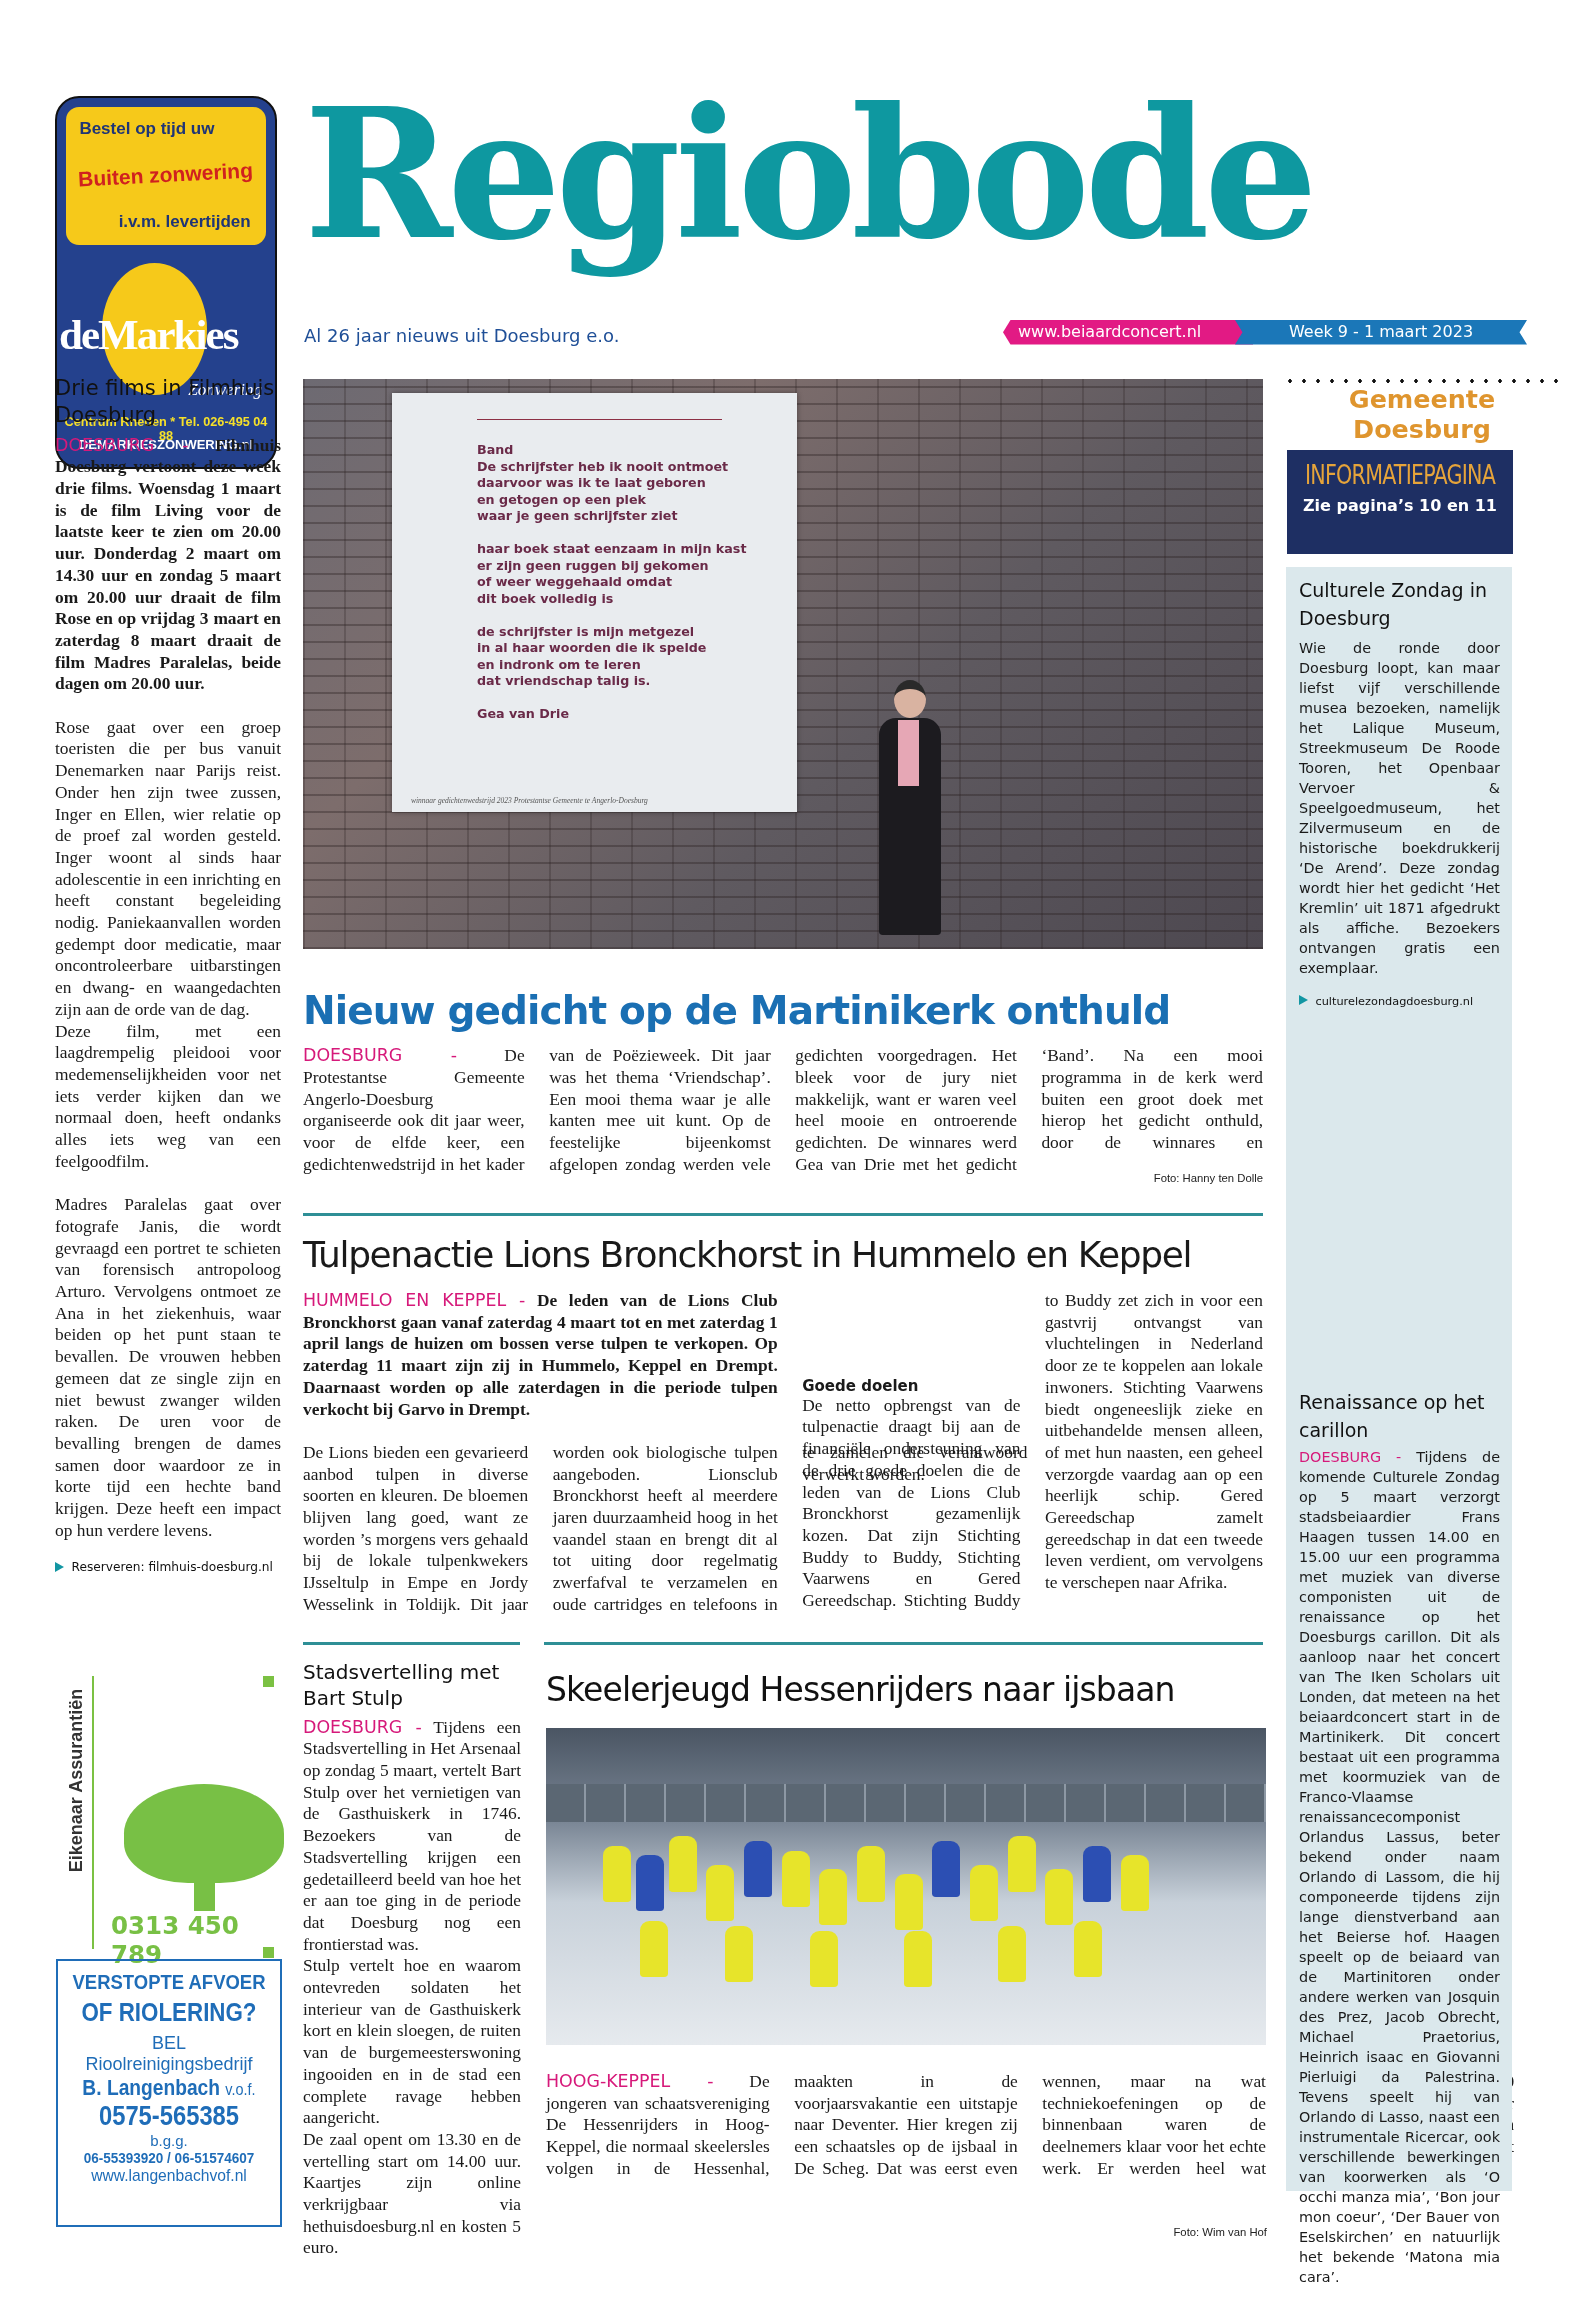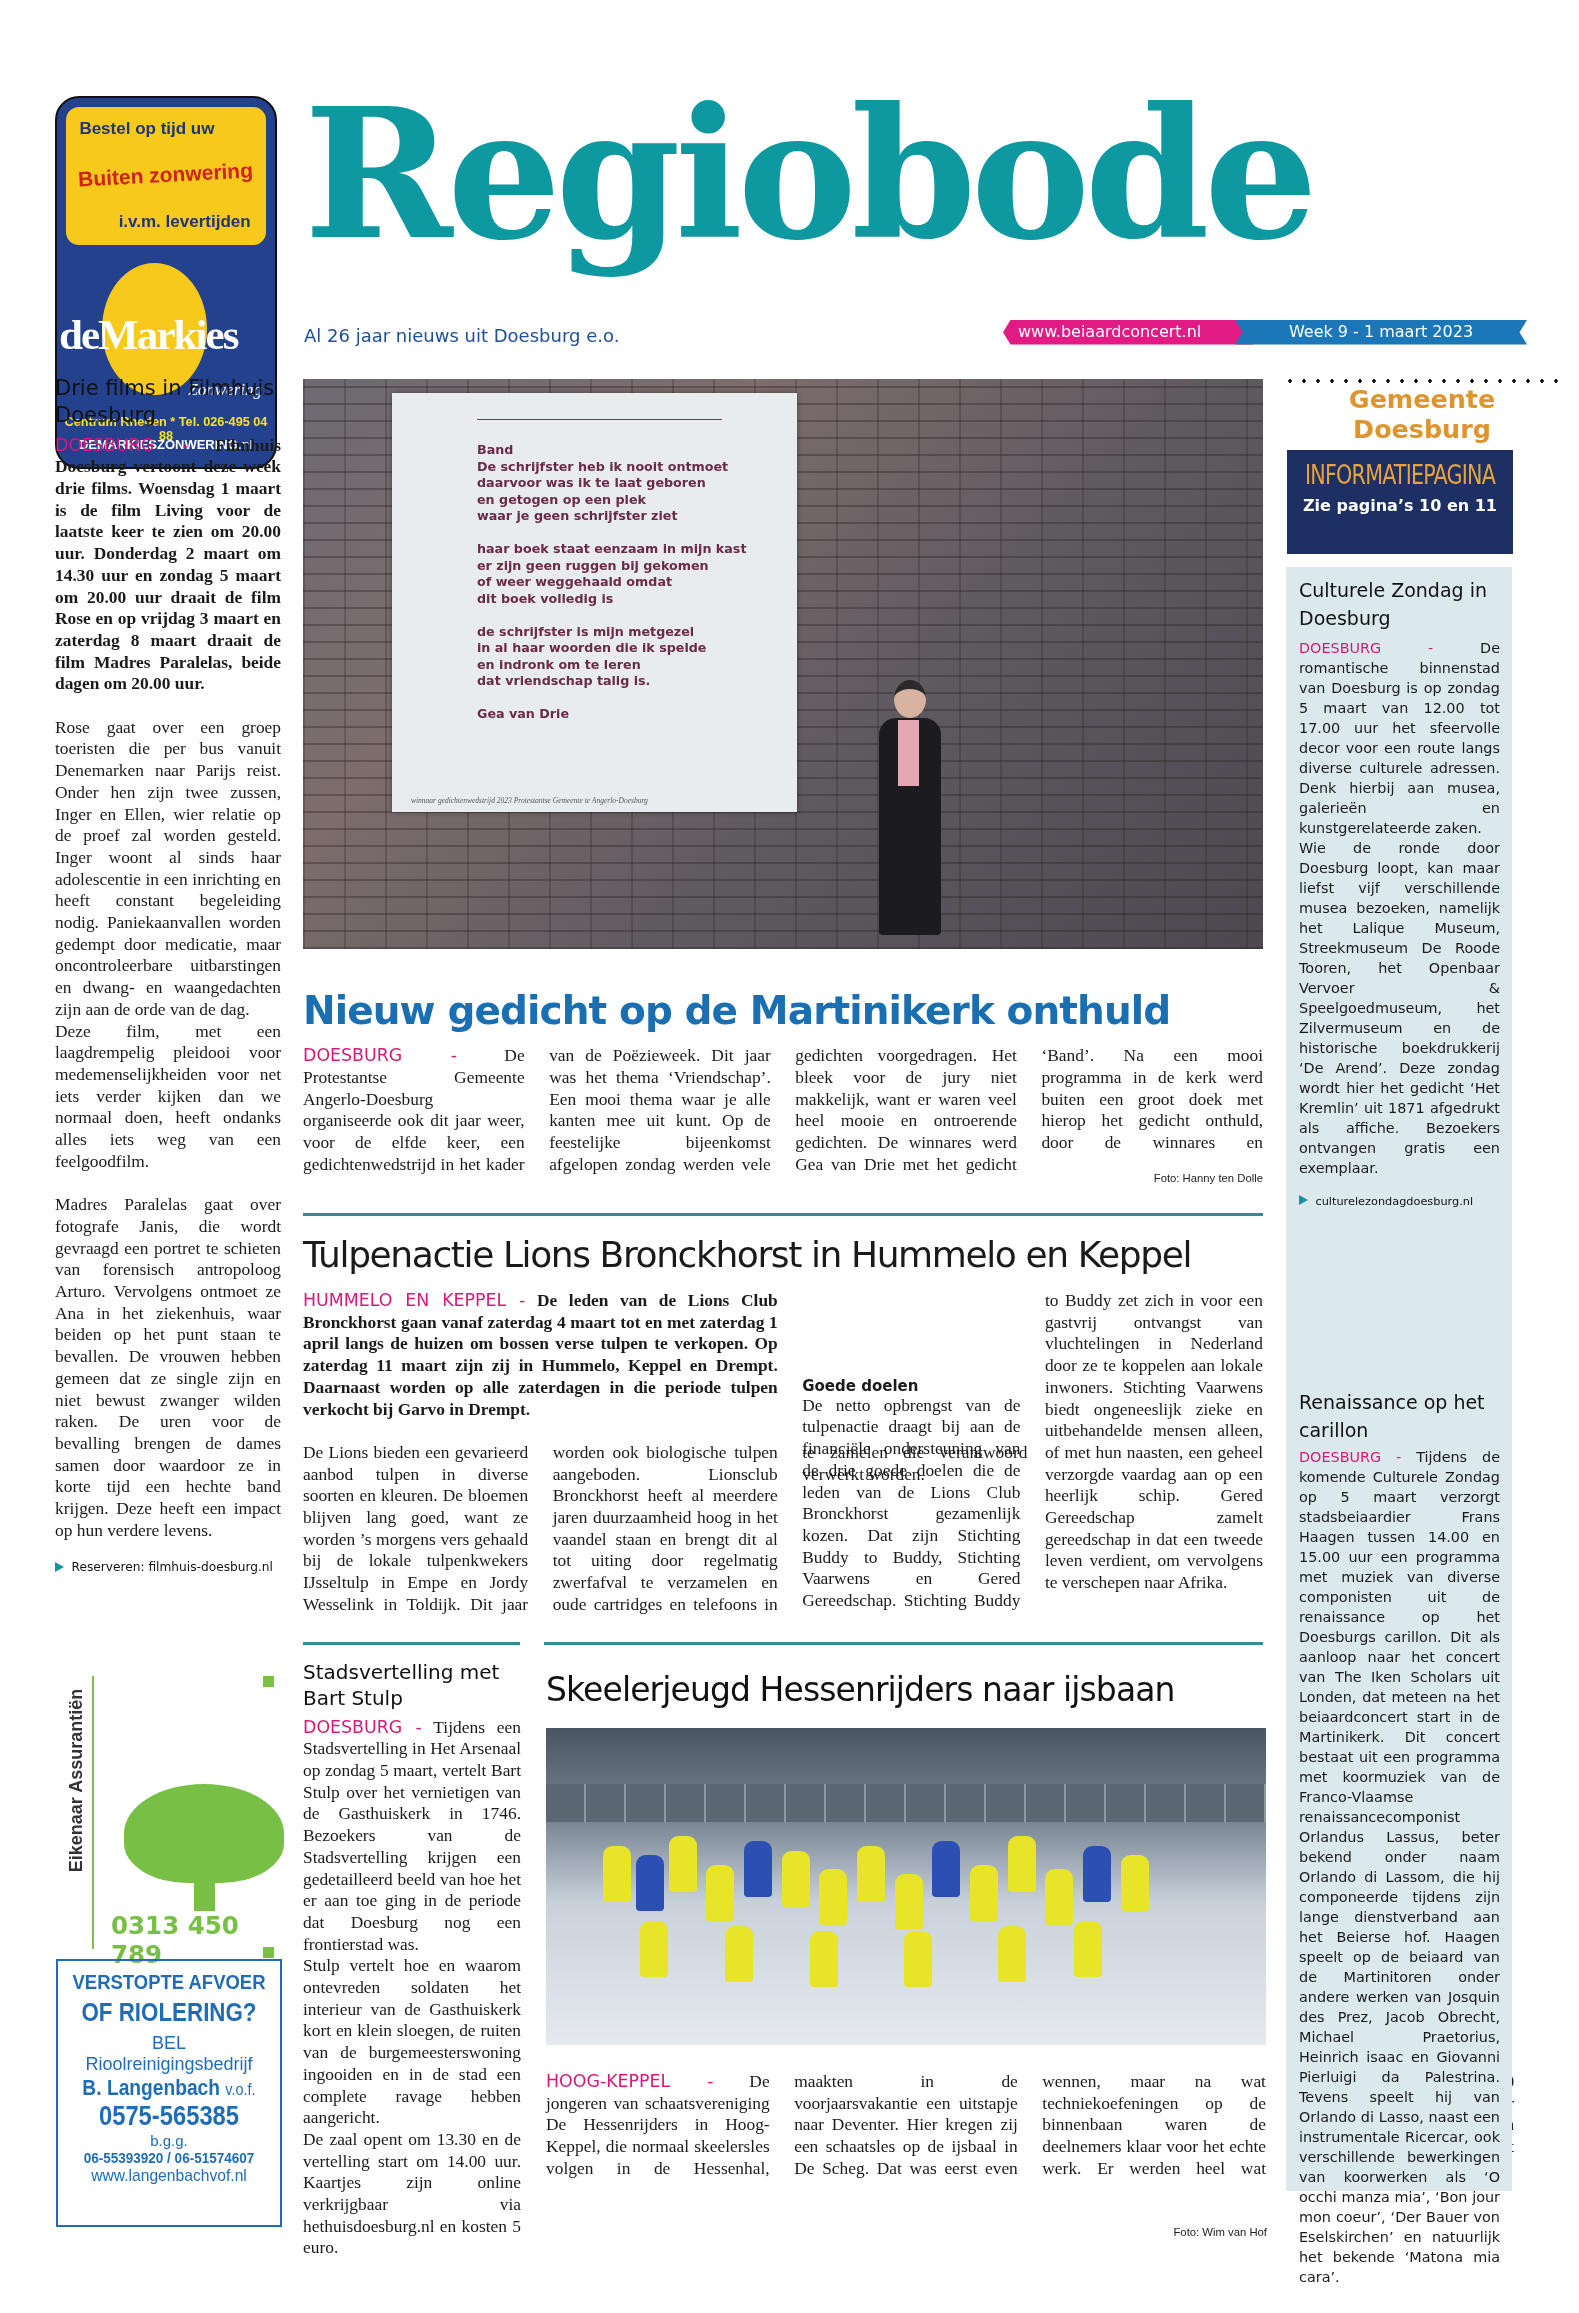--- a/index.html
+++ b/index.html
@@ -194,21 +194,20 @@
 
 <div class="abs dots"></div>
 <div class="abs gem">Gemeente Doesburg</div>
 <div class="abs infobox">
   <div class="t1">INFORMATIEPAGINA</div>
   <div class="t2">Zie pagina’s 10 en 11</div>
 </div>
 <div class="abs side-panel"></div>
 <div class="abs" style="left:1299px;top:576px;width:201px">
   <div class="h-black" style="font-size:19px;line-height:28px;margin-bottom:5.6px">Culturele Zondag in Doesburg</div>
-  <p class="side-text"><span class="dateline">DOESBURG -</span> <span>De romantische binnenstad van Doesburg is op zondag 5 maart van 12.00 tot 17.00 uur het sfeervolle decor voor een route langs diverse culturele adressen. Denk hierbij aan musea, galerieën en kunstgerelateerde zaken.</span></p>
   <p class="side-text">Wie de ronde door Doesburg loopt, kan maar liefst vijf verschillende musea bezoeken, namelijk het Lalique Museum, Streekmuseum De Roode Tooren, het Openbaar Vervoer &amp; Speelgoedmuseum, het Zilvermuseum en de historische boekdrukkerij ‘De Arend’. Deze zondag wordt hier het gedicht ‘Het Kremlin’ uit 1871 afgedrukt als affiche. Bezoekers ontvangen gratis een exemplaar.</p>
   <div class="link-line" style="margin-top:17px;font-size:11.3px"><span class="tri"></span><span>culturelezondagdoesburg.nl</span></div>
 </div>
 <div class="abs" style="left:1299px;top:1388px;width:201px">
   <div class="h-black" style="font-size:19px;line-height:28px;margin-bottom:3px">Renaissance op het carillon</div>
   <p class="side-text"><span class="dateline">DOESBURG -</span> <span>Tijdens de komende Culturele Zondag op 5 maart verzorgt stadsbeiaardier Frans Haagen tussen 14.00 en 15.00 uur een programma met muziek van diverse componisten uit de renaissance op het Doesburgs carillon. Dit als aanloop naar het concert van The Iken Scholars uit Londen, dat meteen na het beiaardconcert start in de Martinikerk. Dit concert bestaat uit een programma met koormuziek van de Franco-Vlaamse renaissancecomponist Orlandus Lassus, beter bekend onder naam Orlando di Lassom, die hij componeerde tijdens zijn lange dienstverband aan het Beierse hof. Haagen speelt op de beiaard van de Martinitoren onder andere werken van Josquin des Prez, Jacob Obrecht, Michael Praetorius, Heinrich isaac en Giovanni Pierluigi da Palestrina. Tevens speelt hij van Orlando di Lasso, naast een instrumentale Ricercar, ook verschillende bewerkingen van koorwerken als ‘O occhi manza mia’, ‘Bon jour mon coeur’, ‘Der Bauer von Eselskirchen’ en natuurlijk het bekende ‘Matona mia cara’.</span></p>
 </div>
 
 <div class="abs ad-eik">
   <div class="vtext">Eikenaar Assurantiën</div>

